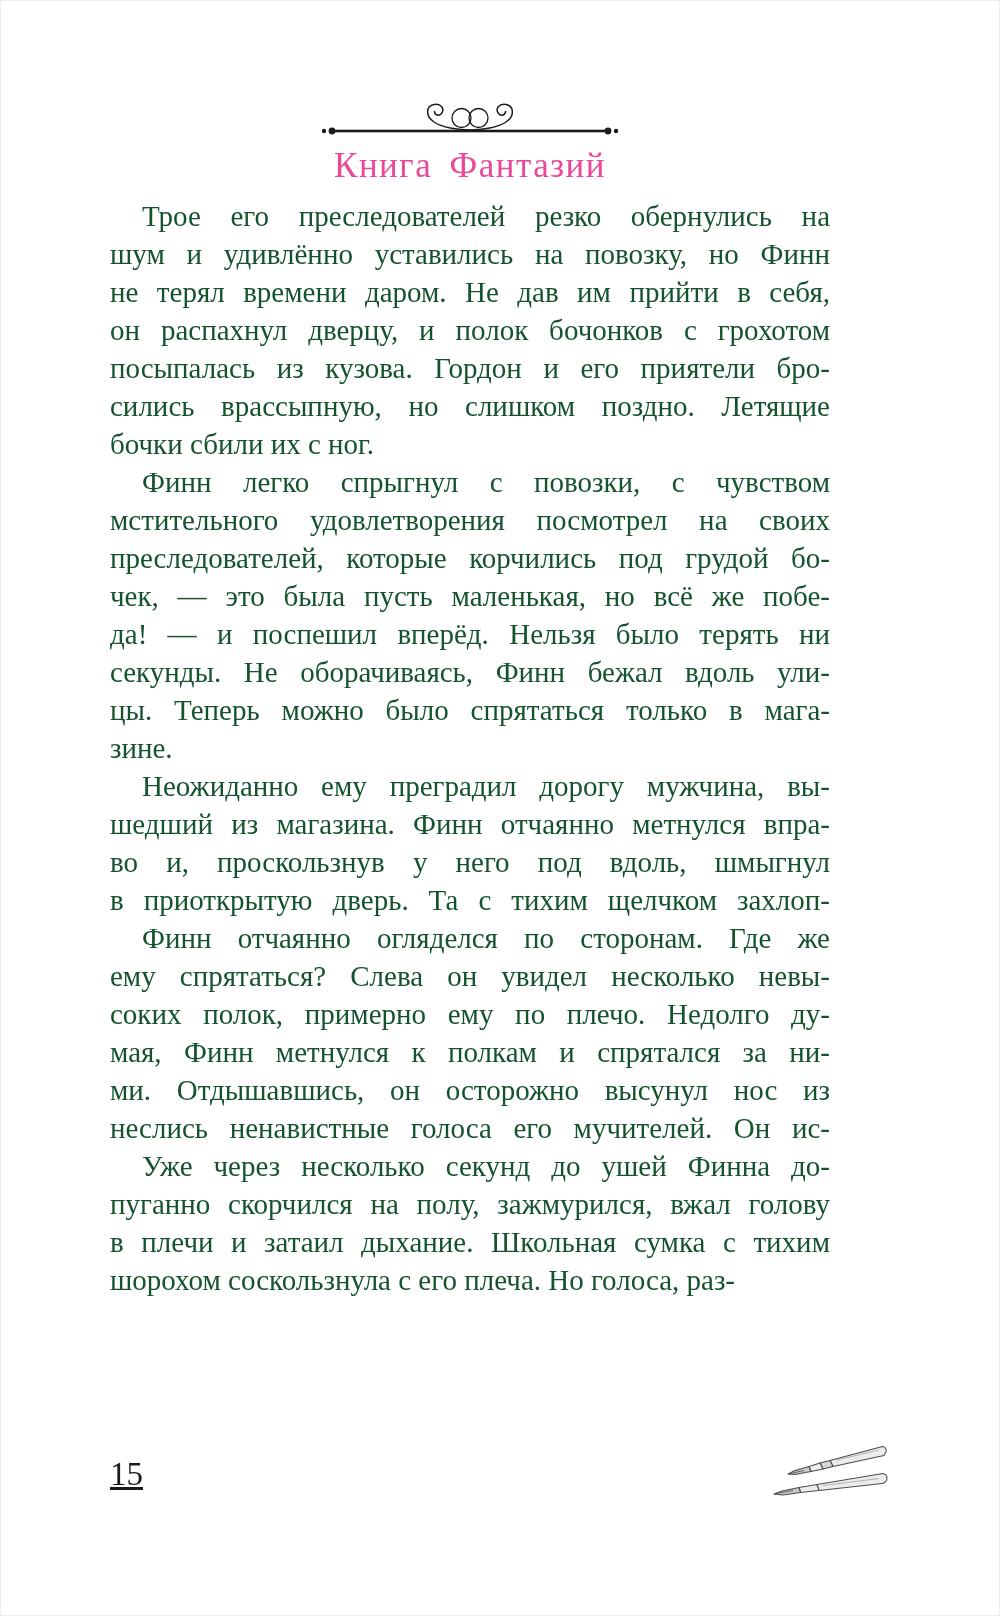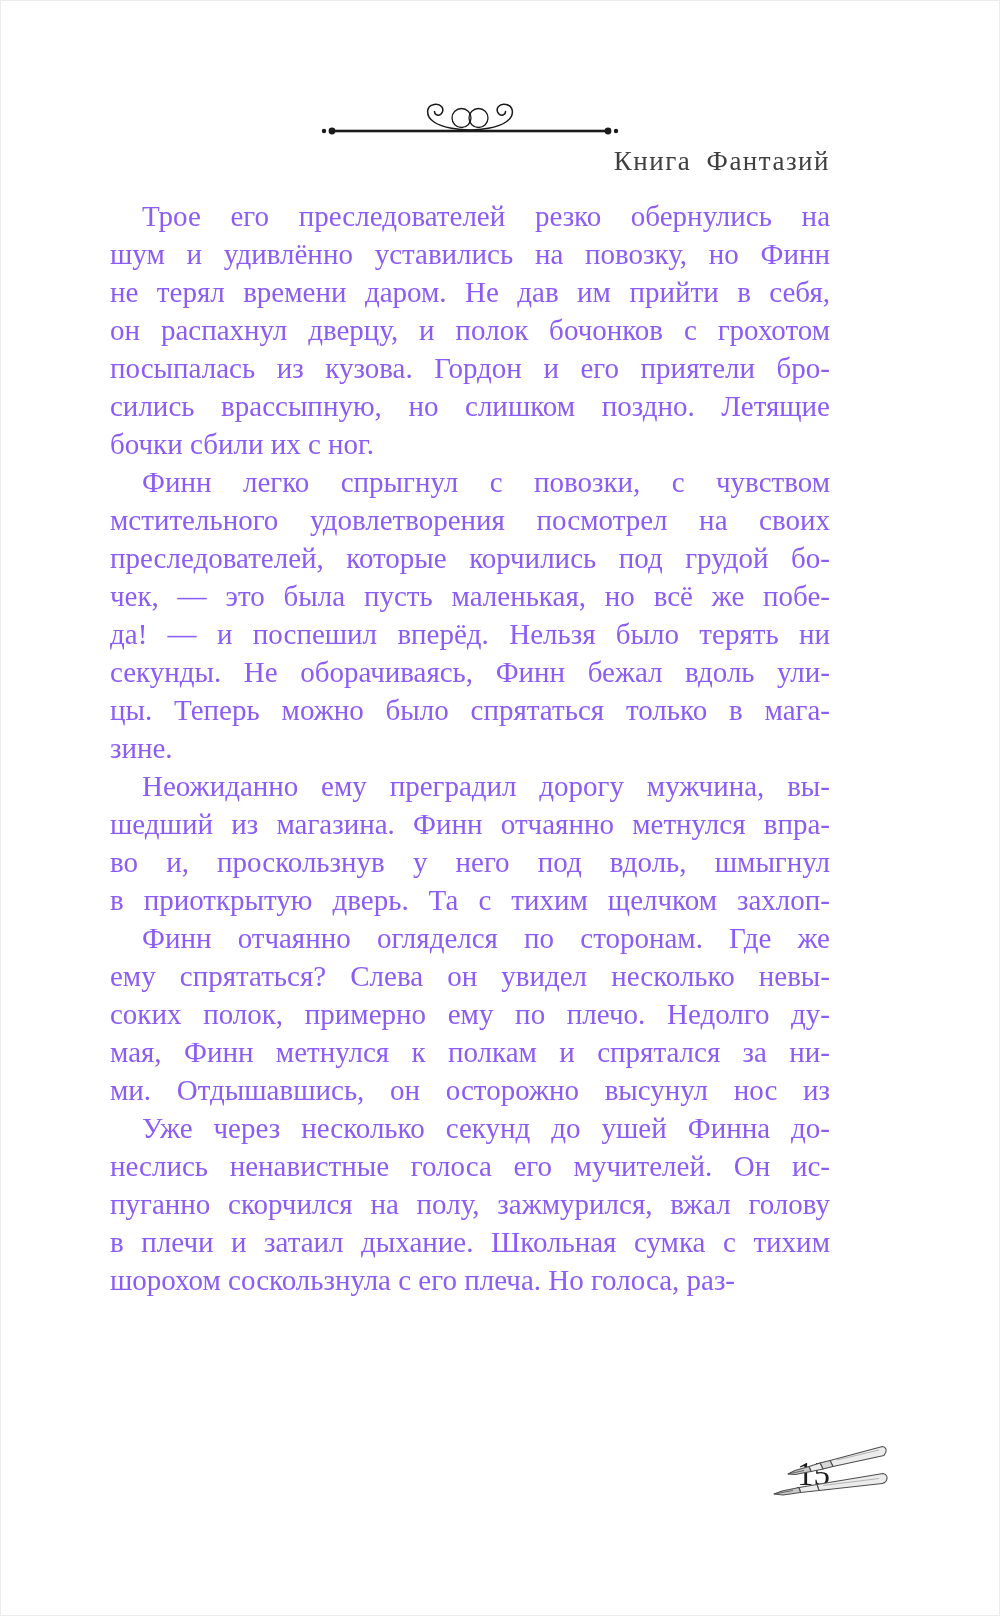--- a/index.html
+++ b/index.html
@@ -20,54 +20,54 @@
     left: 320px;
     top: 98px;
     width: 300px;
     height: 40px;
   }
   .page-title {
     position: absolute;
     left: 110px;
     top: 146px;
     width: 720px;
-    text-align: right;
-    font-size: 27px;
+    text-align: center;
+    font-size: 35px;
     letter-spacing: 1.5px;
     word-spacing: 7px;
-    color: #404040;
+    color: #ec4899;
   }
 
   
   .text-block {
     position: absolute;
     left: 110px;
     top: 197px;
     width: 720px;
     font-size: 29px;
     line-height: 38px;
-    color: #8b5cf6;
+    color: #14532d;
   }
   .paragraph { margin: 0; }
   .line {
     text-align: justify;
     text-align-last: justify;
     height: 38px;
     overflow: visible;
   }
   .line.first { text-indent: 32px; }
   .line.last  { text-align-last: left; }
 
   
   .page-number {
     position: absolute;
     left: 110px;
     top: 1456px;
     width: 720px;
-    text-align: right;
+    text-align: left;
     font-size: 33px;
     color: #1b1b1b;
     text-decoration: underline;
   }
   .pens {
     position: absolute;
     left: 757px;
     top: 1442px;
     width: 135px;
     height: 58px;
@@ -123,22 +123,22 @@
         <div class="line">в приоткрытую дверь. Та с тихим щелчком захлоп-</div>
       </div>
       <div class="paragraph">
         <div class="line first">Финн отчаянно огляделся по сторонам. Где же</div>
         <div class="line">ему спрятаться? Слева он увидел несколько невы-</div>
         <div class="line">соких полок, примерно ему по плечо. Недолго ду-</div>
         <div class="line">мая, Финн метнулся к полкам и спрятался за ни-</div>
         <div class="line">ми. Отдышавшись, он осторожно высунул нос из</div>
       </div>
       <div class="paragraph">
+        <div class="line">неслись ненавистные голоса его мучителей. Он ис-</div>
         <div class="line first">Уже через несколько секунд до ушей Финна до-</div>
-        <div class="line">неслись ненавистные голоса его мучителей. Он ис-</div>
         <div class="line">пуганно скорчился на полу, зажмурился, вжал голову</div>
         <div class="line">в плечи и затаил дыхание. Школьная сумка с тихим</div>
         <div class="line last">шорохом соскользнула с его плеча. Но голоса, раз-</div>
       </div>
     </div>
 
   <div class="page-number">15</div>
 
   <svg class="pens" viewBox="0 0 135 58" xmlns="http://www.w3.org/2000/svg">
     <g stroke="#4d4d4d" stroke-width="1.1" fill="#ececec" stroke-linejoin="round">

